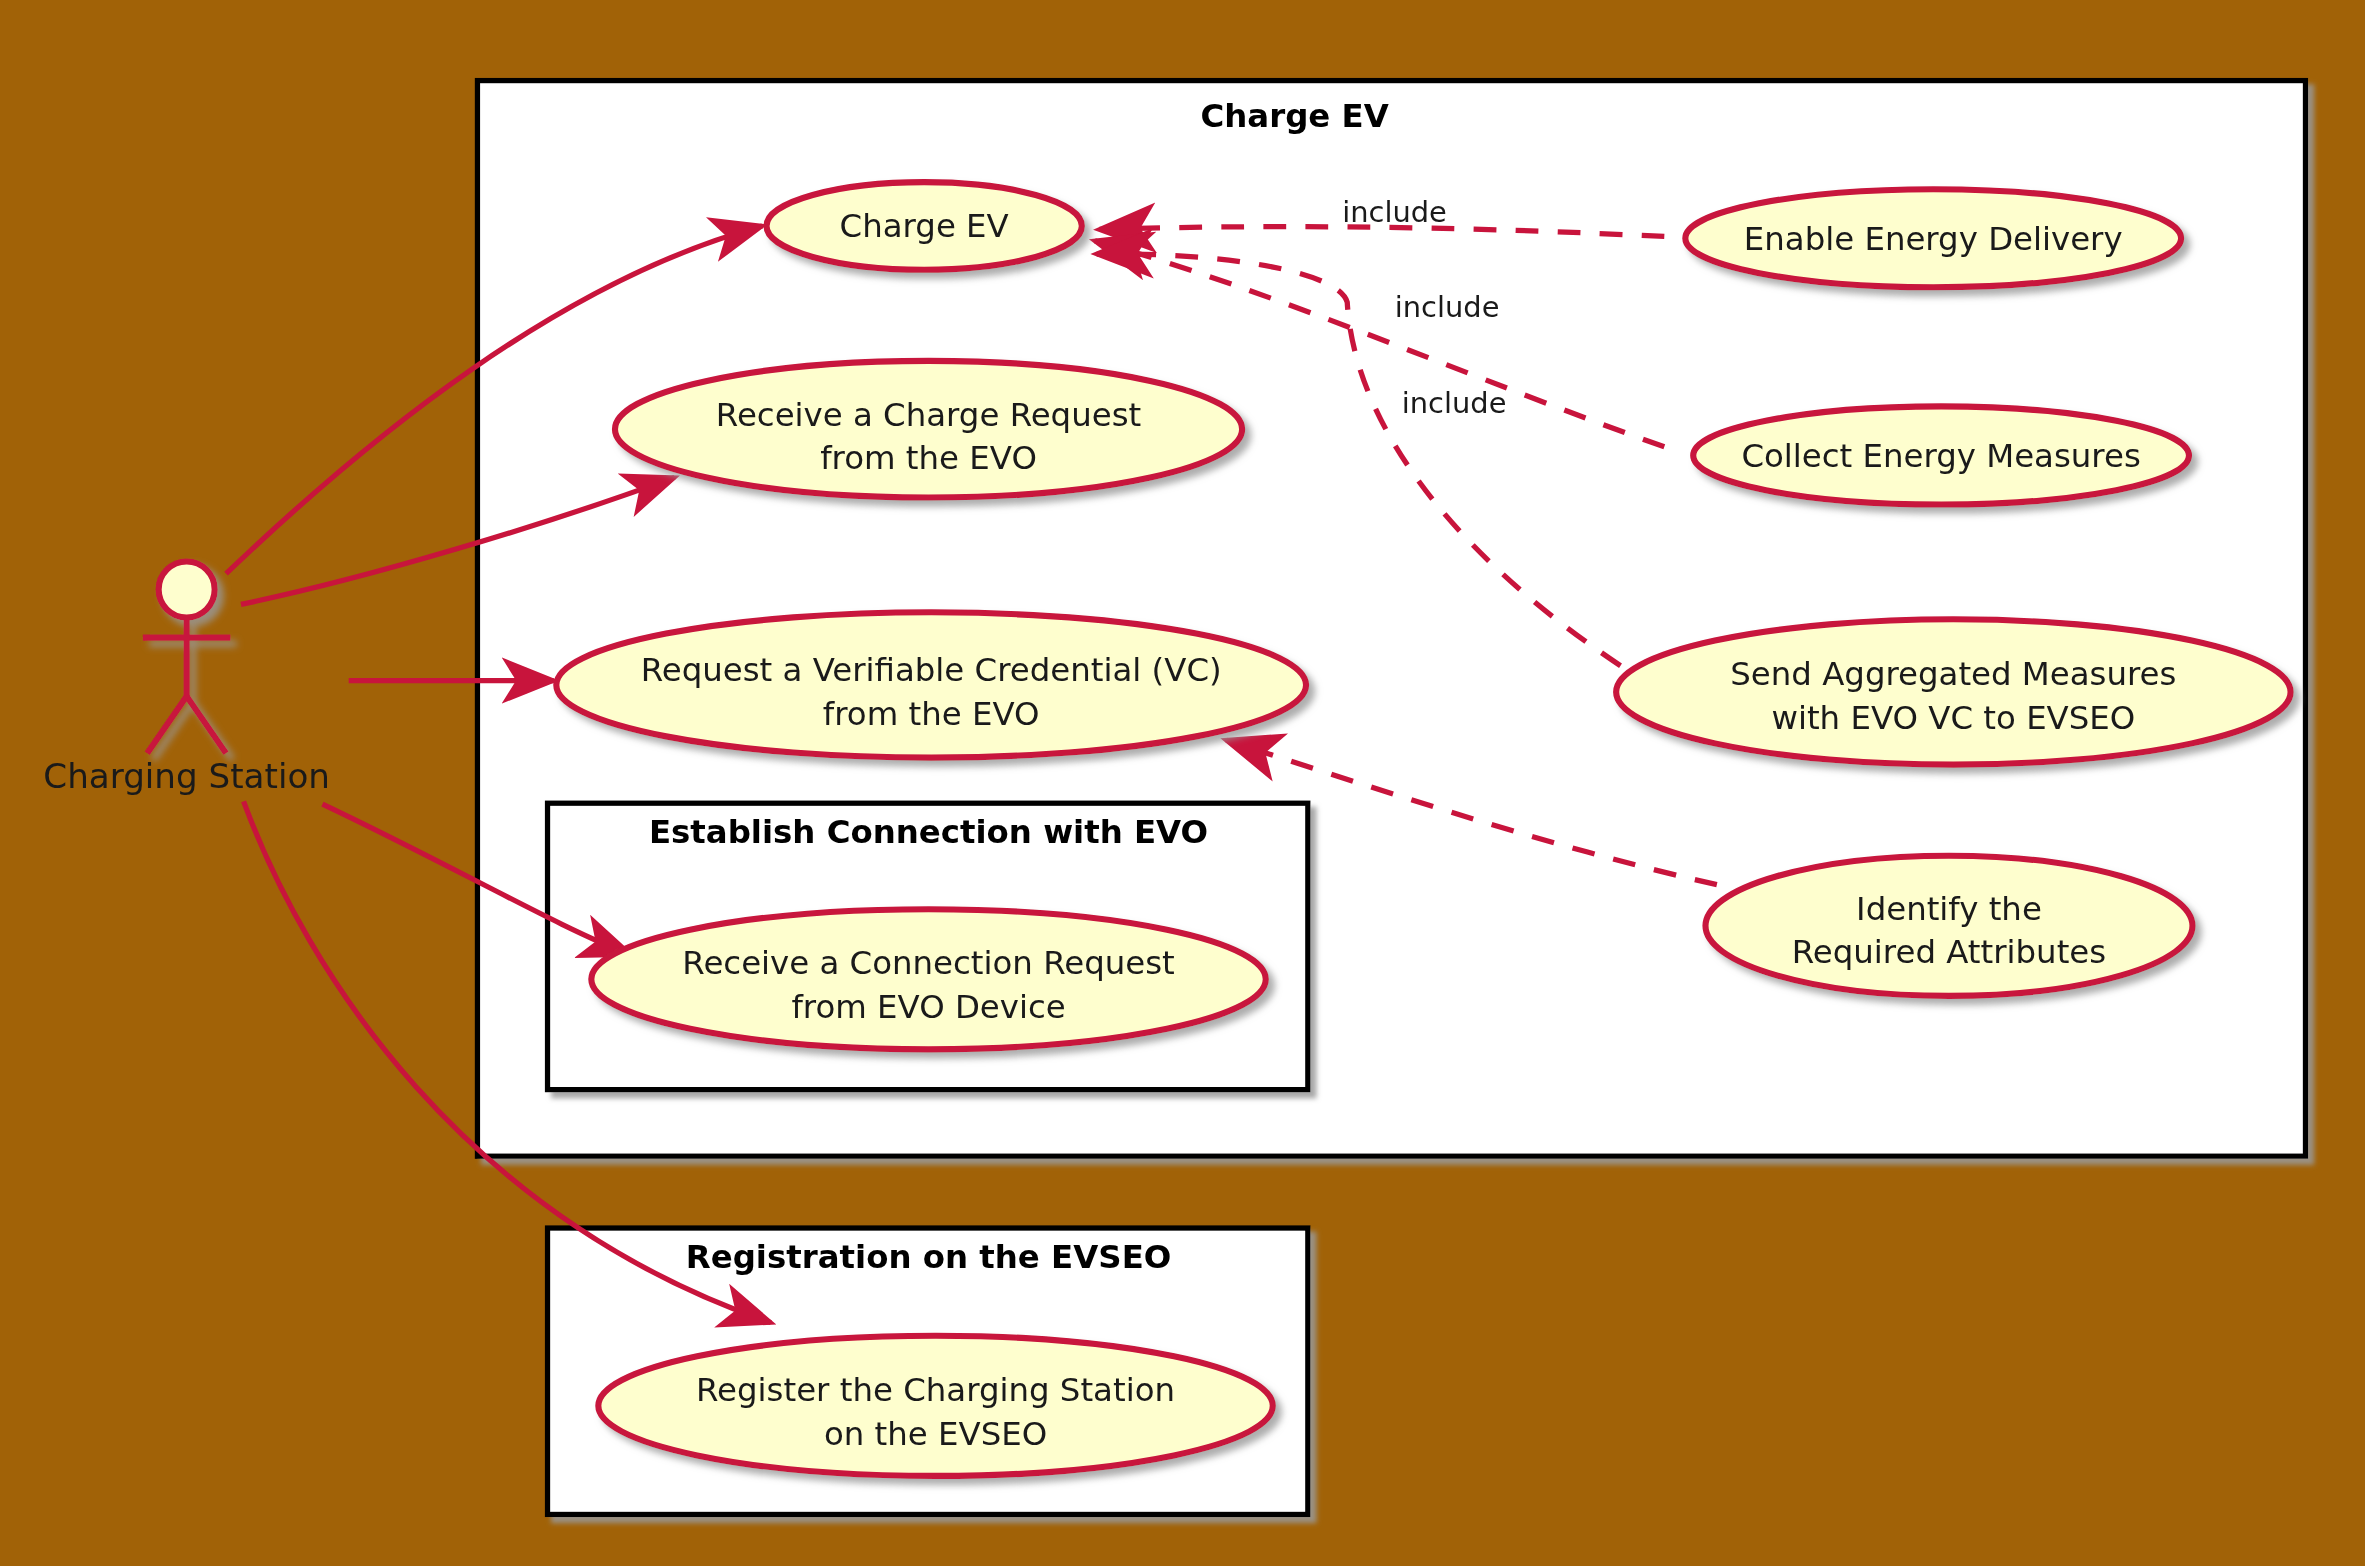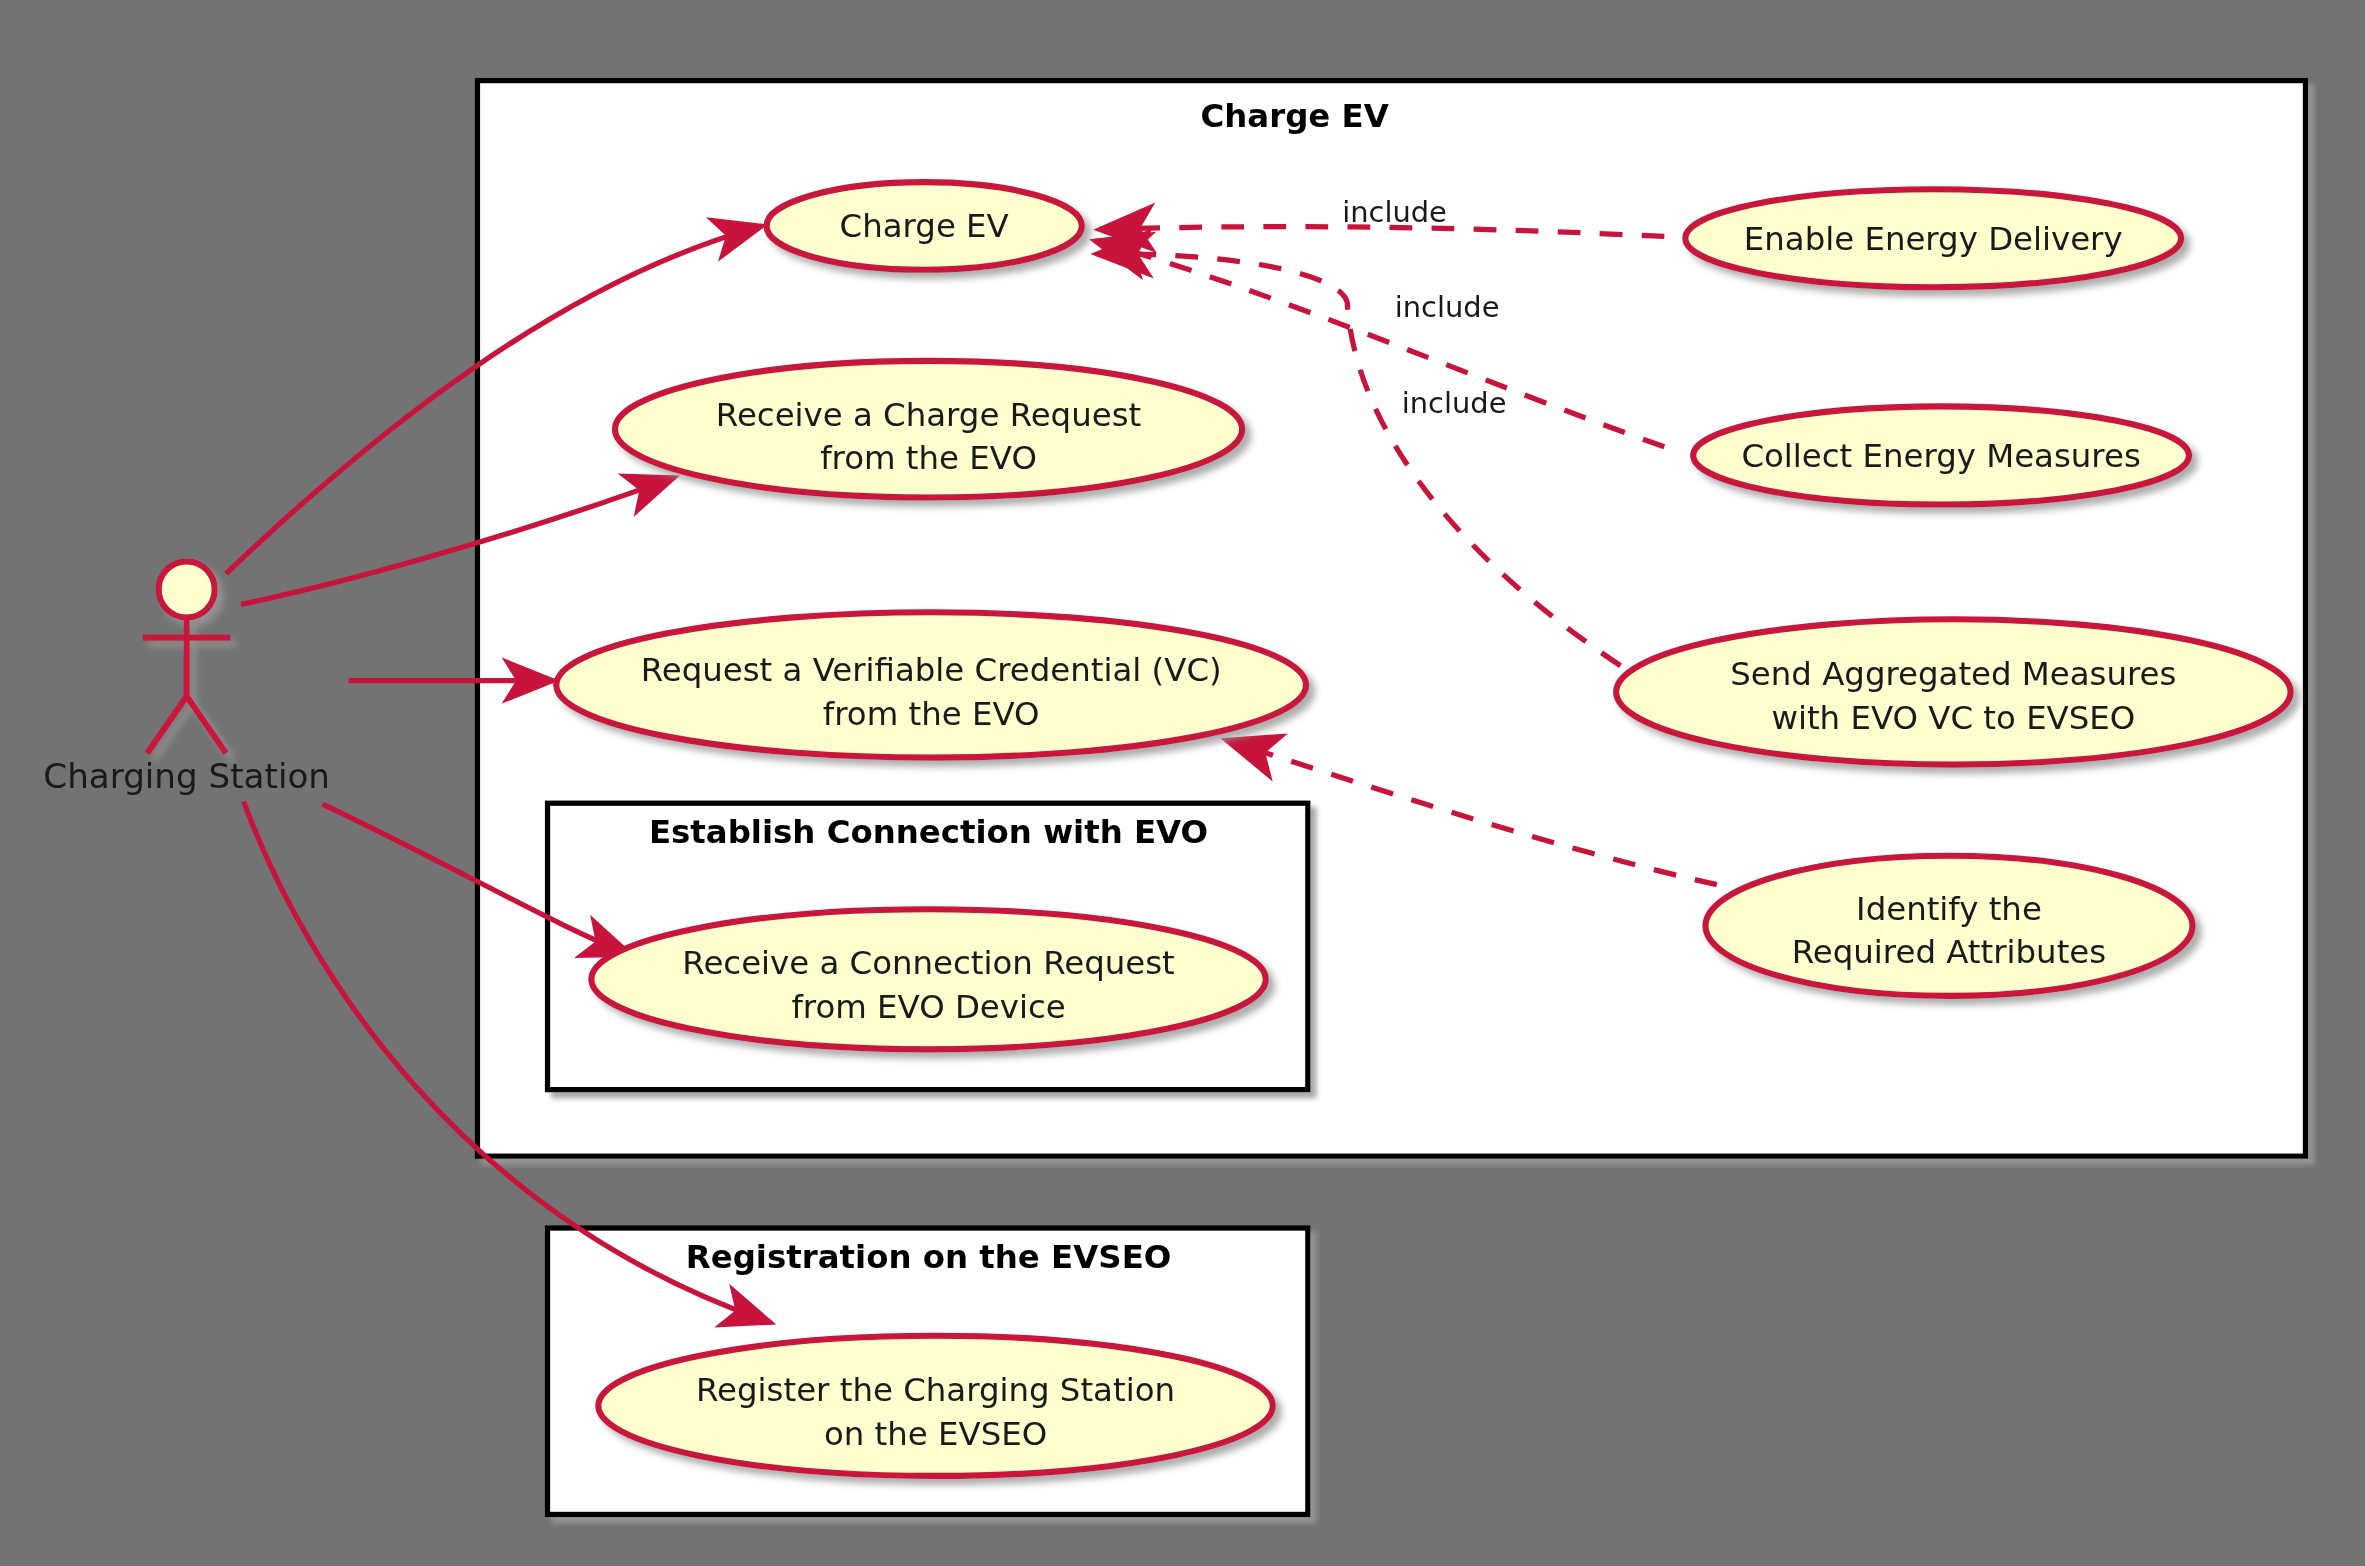--- a/index.html
+++ b/index.html
@@ -8,21 +8,21 @@
     padding: 0;
     background: #ffffff;
   }
   body {
     font-family: "DejaVu Sans", "Liberation Sans", sans-serif;
   }
   #canvas {
     position: relative;
     width: 2366px;
     height: 1567px;
-    background: #737373;
+    background: #a16207;
     overflow: hidden;
   }
   svg.layer {
     position: absolute;
     left: 0;
     top: 0;
     width: 2366px;
     height: 1567px;
     overflow: visible;
   }

